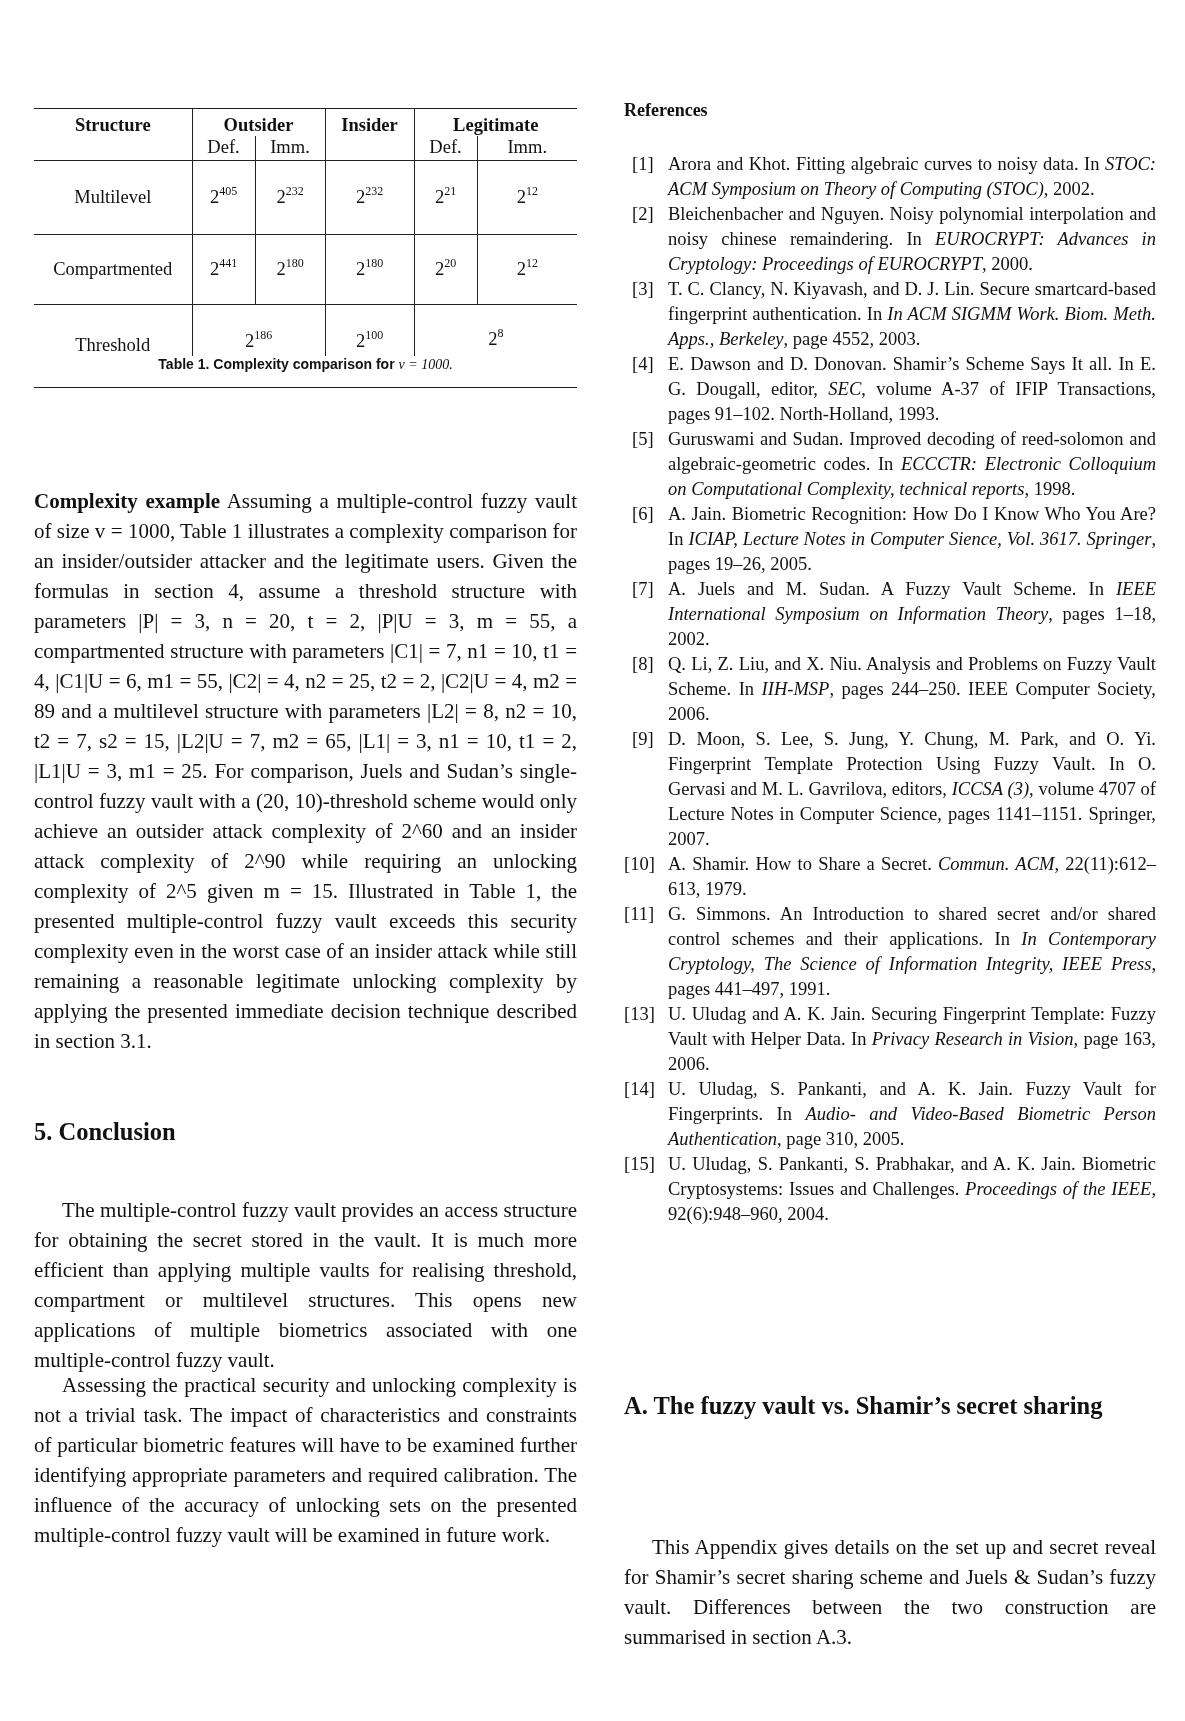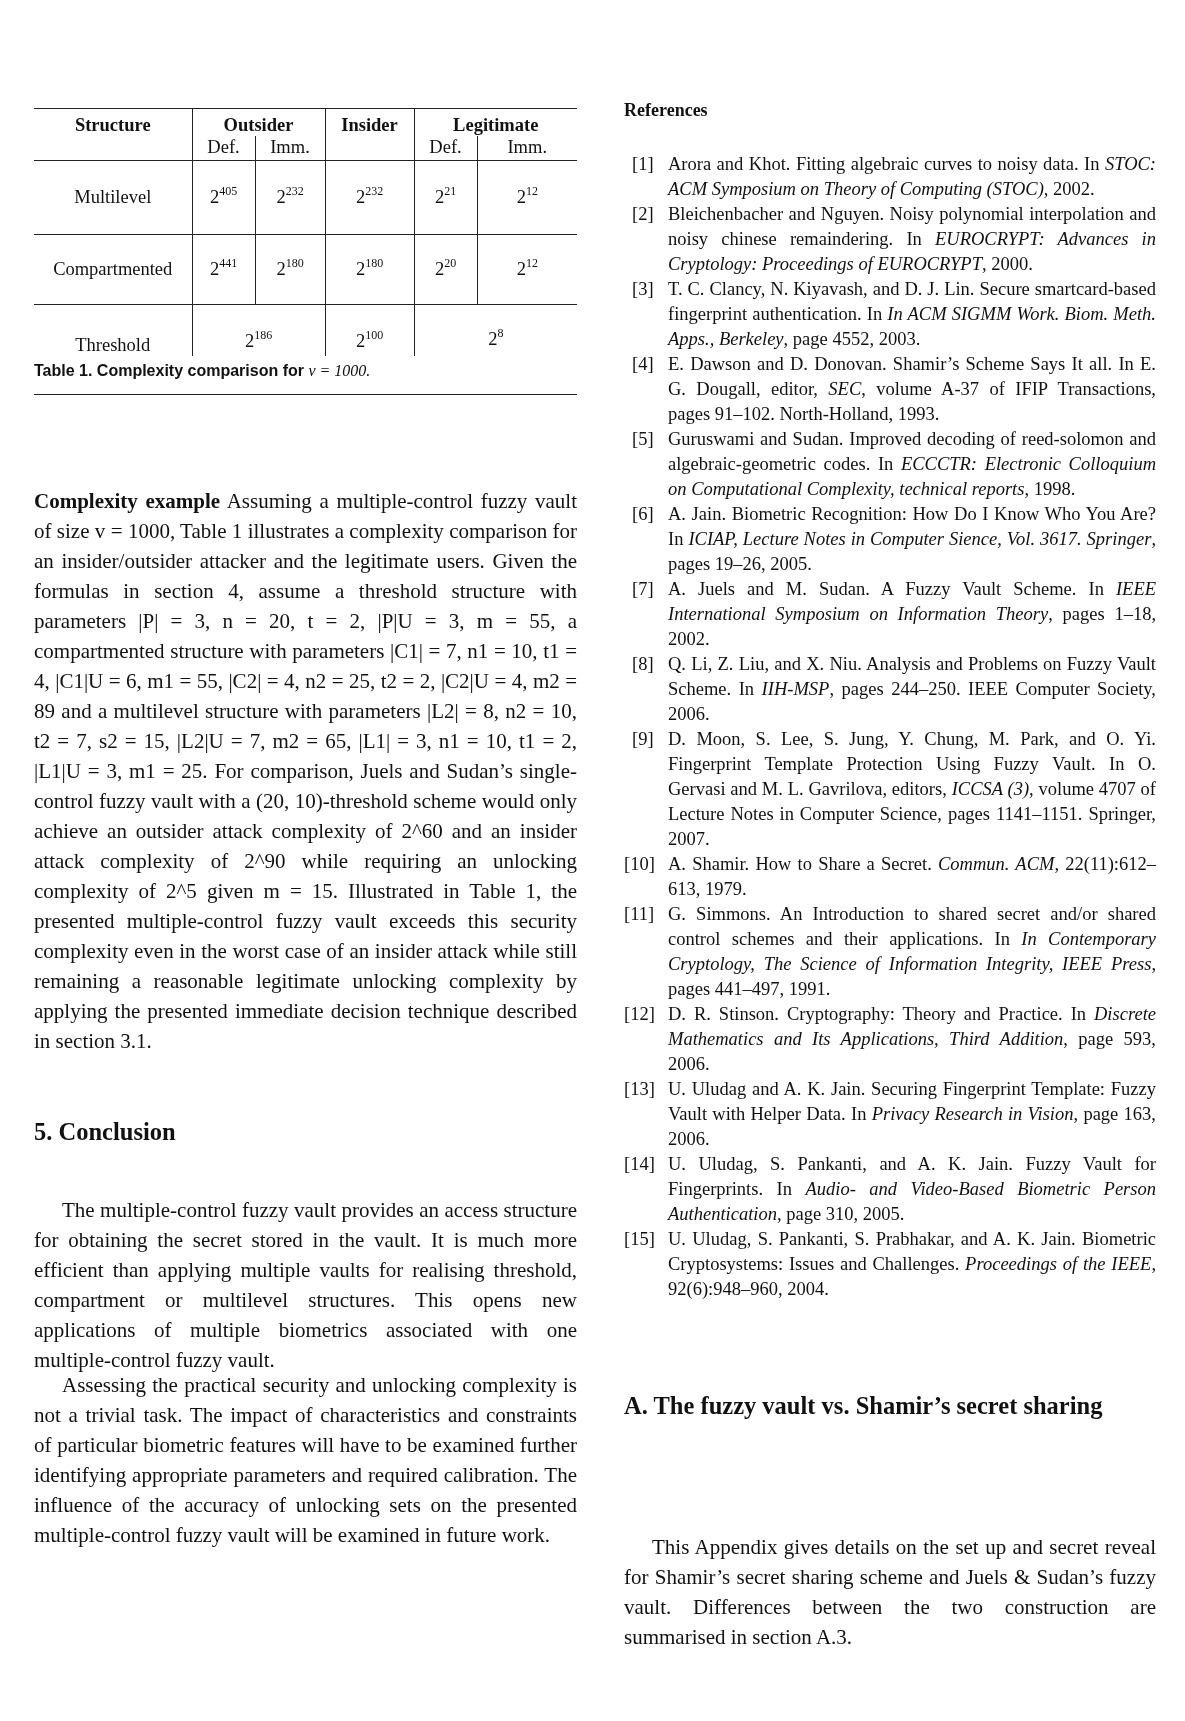--- a/index.html
+++ b/index.html
@@ -16,22 +16,22 @@
     .tbl-wrap { position: absolute; top: 108px; left: 0; width: 543px; }
     .rule { height: 0; border-top: 1.3px solid #222; }
     table.cx { border-collapse: collapse; width: 543px; font-size: 18.5px; }
     table.cx td, table.cx th { text-align: center; padding: 0; }
     table.cx th { font-weight: bold; }
     .vl { border-left: 1.3px solid #222; }
     .hl { border-top: 1.3px solid #222; }
     sup { font-size: 12px; vertical-align: 8px; line-height: 0; }
     .caption {
       font-family: "Liberation Sans", "DejaVu Sans", sans-serif;
-      font-weight: bold; font-size: 16px; text-align: left;
-      margin-top: 6px; margin-bottom: 14px;
+      font-weight: bold; font-size: 14px; text-align: center;
+      margin-top: 0; margin-bottom: 14px;
     }
     .caption i { font-family: "Liberation Serif", serif; font-weight: normal; }
 
     .para {
       position: absolute; left: 0; width: 543px;
       font-size: 21px; line-height: 30px; text-align: justify;
     }
     .para b { font-weight: bold; }
     .indent { text-indent: 28px; }
     h2.sec {
@@ -125,21 +125,20 @@
       <li><span class="num">[2]</span><span>Bleichenbacher and Nguyen. Noisy polynomial interpolation and noisy chinese remaindering. In </span><i>EUROCRYPT: Advances in Cryptology: Proceedings of EUROCRYPT</i><span>, 2000.</span></li>
       <li><span class="num">[3]</span><span>T. C. Clancy, N. Kiyavash, and D. J. Lin. Secure smartcard-based fingerprint authentication. In </span><i>In ACM SIGMM Work. Biom. Meth. Apps., Berkeley</i><span>, page 4552, 2003.</span></li>
       <li><span class="num">[4]</span><span>E. Dawson and D. Donovan. Shamir’s Scheme Says It all. In E. G. Dougall, editor, </span><i>SEC</i><span>, volume A-37 of IFIP Transactions, pages 91–102. North-Holland, 1993.</span></li>
       <li><span class="num">[5]</span><span>Guruswami and Sudan. Improved decoding of reed-solomon and algebraic-geometric codes. In </span><i>ECCCTR: Electronic Colloquium on Computational Complexity, technical reports</i><span>, 1998.</span></li>
       <li><span class="num">[6]</span><span>A. Jain. Biometric Recognition: How Do I Know Who You Are? In </span><i>ICIAP, Lecture Notes in Computer Sience, Vol. 3617. Springer</i><span>, pages 19–26, 2005.</span></li>
       <li><span class="num">[7]</span><span>A. Juels and M. Sudan. A Fuzzy Vault Scheme. In </span><i>IEEE International Symposium on Information Theory</i><span>, pages 1–18, 2002.</span></li>
       <li><span class="num">[8]</span><span>Q. Li, Z. Liu, and X. Niu. Analysis and Problems on Fuzzy Vault Scheme. In </span><i>IIH-MSP</i><span>, pages 244–250. IEEE Computer Society, 2006.</span></li>
       <li><span class="num">[9]</span><span>D. Moon, S. Lee, S. Jung, Y. Chung, M. Park, and O. Yi. Fingerprint Template Protection Using Fuzzy Vault. In O. Gervasi and M. L. Gavrilova, editors, </span><i>ICCSA (3)</i><span>, volume 4707 of Lecture Notes in Computer Science, pages 1141–1151. Springer, 2007.</span></li>
       <li class="wide"><span class="num">[10]</span><span>A. Shamir. How to Share a Secret. </span><i>Commun. ACM</i><span>, 22(11):612–613, 1979.</span></li>
       <li class="wide"><span class="num">[11]</span><span>G. Simmons. An Introduction to shared secret and/or shared control schemes and their applications. In </span><i>In Contemporary Cryptology, The Science of Information Integrity, IEEE Press</i><span>, pages 441–497, 1991.</span></li>
-      <li class="wide"><span class="num">[12]</span><span>D. R. Stinson. Cryptography: Theory and Practice. In </span><i>Discrete Mathematics and Its Applications, Third Addition</i><span>, page 593, 2006.</span></li>
       <li class="wide"><span class="num">[13]</span><span>U. Uludag and A. K. Jain. Securing Fingerprint Template: Fuzzy Vault with Helper Data. In </span><i>Privacy Research in Vision</i><span>, page 163, 2006.</span></li>
       <li class="wide"><span class="num">[14]</span><span>U. Uludag, S. Pankanti, and A. K. Jain. Fuzzy Vault for Fingerprints. In </span><i>Audio- and Video-Based Biometric Person Authentication</i><span>, page 310, 2005.</span></li>
       <li class="wide"><span class="num">[15]</span><span>U. Uludag, S. Pankanti, S. Prabhakar, and A. K. Jain. Biometric Cryptosystems: Issues and Challenges. </span><i>Proceedings of the IEEE</i><span>, 92(6):948–960, 2004.</span></li>
     </ol>
 
   <h2 class="sec" style="top:1392px">A.   The fuzzy vault vs. Shamir’s secret sharing</h2>
   <div class="para indent" style="top:1532px;width:532px">This Appendix gives details on the set up and secret reveal for Shamir’s secret sharing scheme and Juels &amp; Sudan’s fuzzy vault. Differences between the two construction are summarised in section A.3.</div>
 </div>
 
 </body></html>

